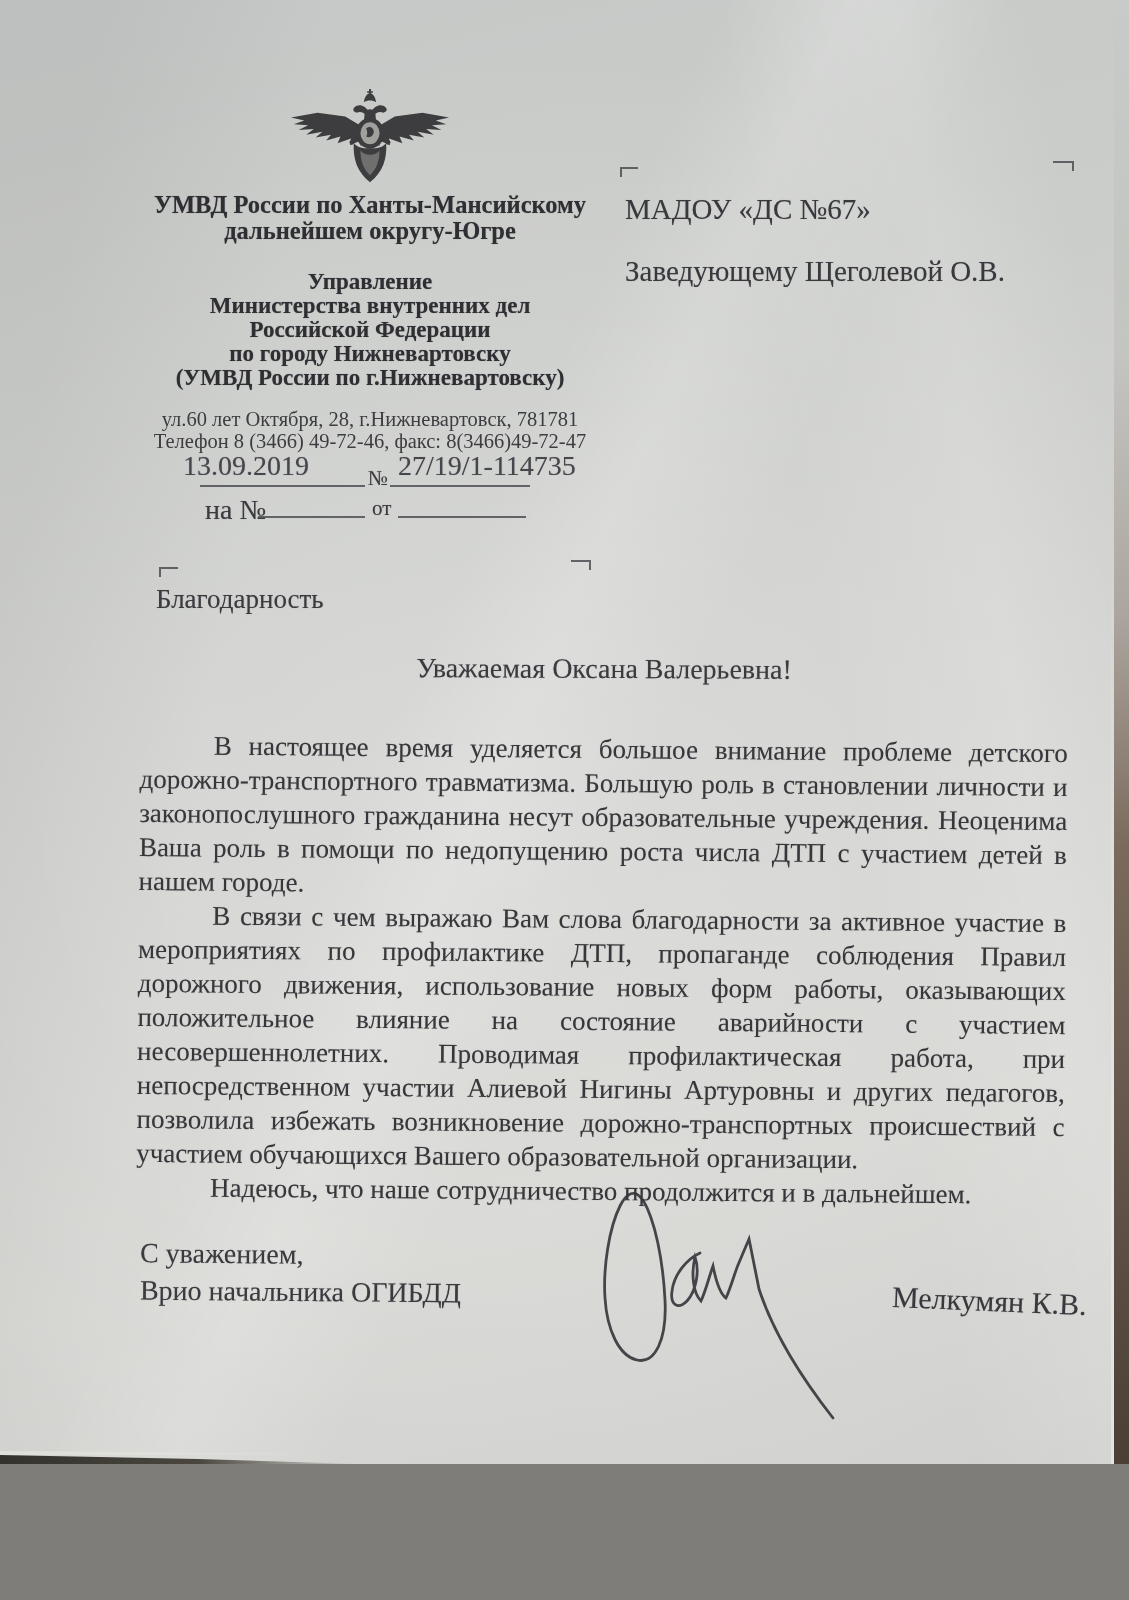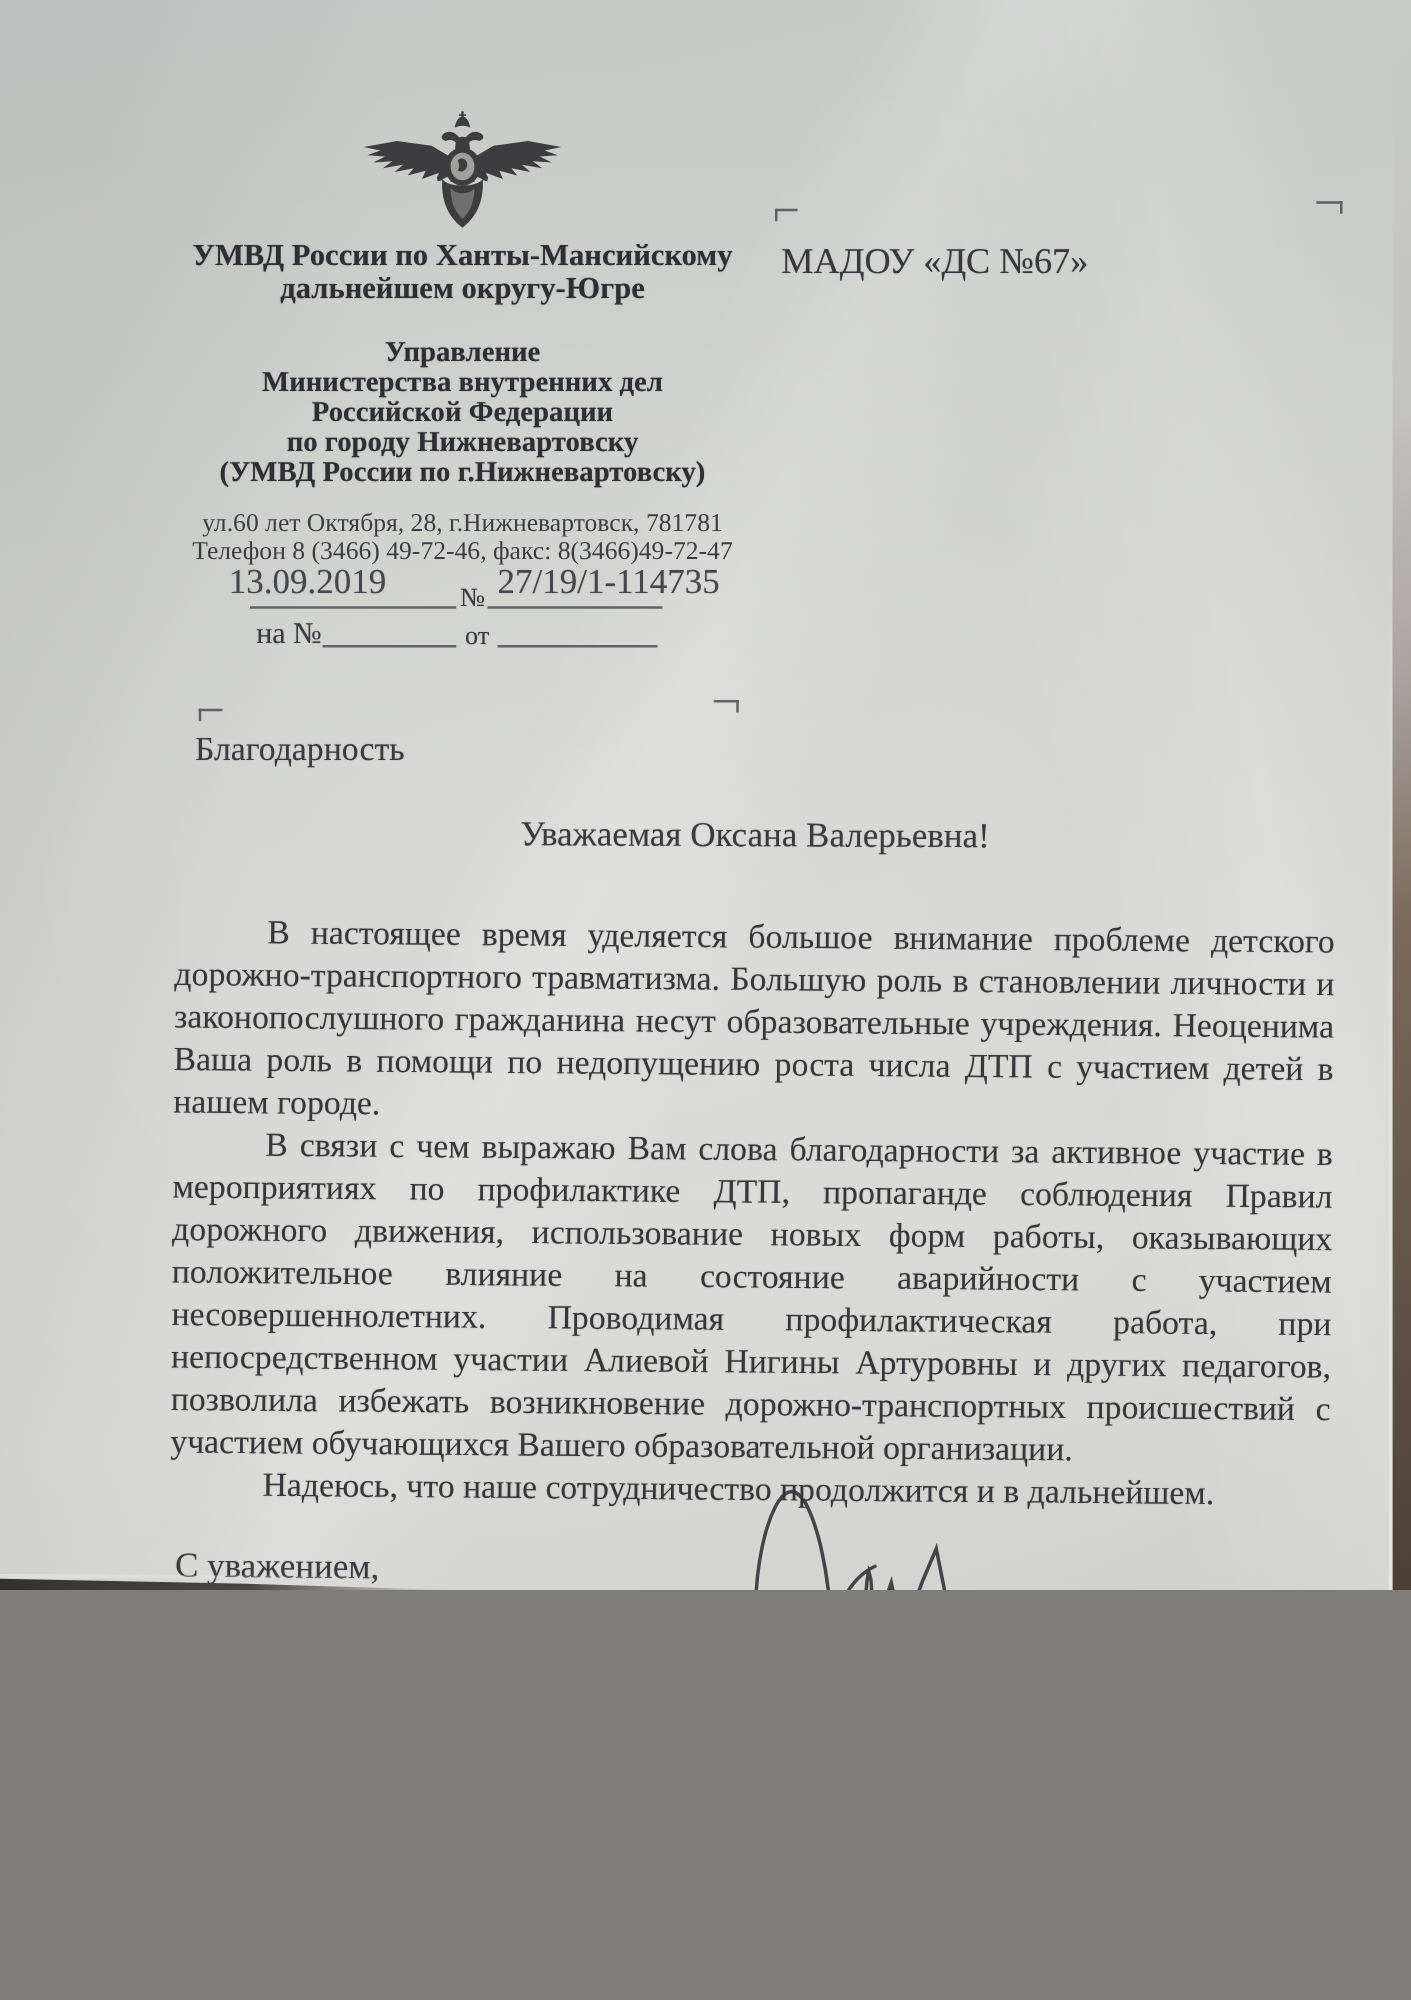--- a/index.html
+++ b/index.html
@@ -1,17 +1,17 @@
 <!DOCTYPE html>
 <html lang="ru"><head>
 <meta charset="utf-8">
 <style>
   html,body{margin:0;padding:0;background:#7e7d7a;}
   .paper{
-    position:relative;width:1129px;height:1272px;overflow:hidden;
+    position:relative;width:1129px;height:1464px;overflow:hidden;
     background:
       radial-gradient(130% 90% at 45% 58%, rgba(255,255,255,0.20), rgba(255,255,255,0) 62%),
       linear-gradient(168deg,#c6c8c7 0%,#cbcdca 26%,#d1d2cf 52%,#d6d7d3 78%,#d0d1ce 100%);
     font-family:"Liberation Serif","DejaVu Serif",serif;
   }
   .paper::before{ 
     content:"";position:absolute;inset:0;pointer-events:none;
     background:
       linear-gradient(115deg, rgba(255,255,255,0) 40%, rgba(255,255,255,0.16) 47%, rgba(255,255,255,0) 56%),
       linear-gradient(100deg, rgba(118,118,116,0.10) 8%, rgba(118,118,116,0) 24%),
@@ -108,29 +108,30 @@
       <div>Телефон 8 (3466) 49-72-46, факс: 8(3466)49-72-47</div>
     </div>
   </div>
 
   <div class="t" style="left:183px;top:450px;font-size:28px;color:#46464c;">13.09.2019</div>
   <div class="rule" style="left:200px;top:485px;width:165px;"></div>
   <div class="t" style="left:368px;top:466px;font-size:21px;">№</div>
   <div class="t" style="left:398px;top:450px;font-size:28px;color:#46464c;">27/19/1-114735</div>
   <div class="rule" style="left:390px;top:485px;width:140px;"></div>
 
-  <div class="t" style="left:205px;top:494px;font-size:24px;">на №</div>
+  <div class="t" style="left:205px;top:494px;font-size:28px;">на №</div>
   <div class="rule" style="left:258px;top:516px;width:107px;"></div>
   <div class="t" style="left:372px;top:496px;font-size:21px;">от</div>
   <div class="rule" style="left:398px;top:516px;width:128px;"></div>
 
   <div class="mark tl" style="left:620px;top:167px;width:16px;height:8px;"></div>
   <div class="mark tr" style="left:1053px;top:161px;width:19px;height:8px;"></div>
 
   <div class="t" style="left:625px;top:193px;font-size:29px;color:#38383d;">МАДОУ «ДС №67»</div>
+  <div class="t" style="left:625px;top:255px;font-size:29px;color:#38383d;">Заведующему Щеголевой О.В.</div>
 
   <div class="mark tl" style="left:159px;top:567px;width:17px;height:8px;"></div>
   <div class="mark tr" style="left:571px;top:560px;width:18px;height:8px;"></div>
 
   <div class="t" style="left:156px;top:584px;font-size:27px;text-align:right;">Благодарность</div>
 
   <div class="t" style="left:140px;top:653px;width:928px;text-align:center;font-size:28px;white-space:normal;transform:rotate(0.25deg);">Уважаемая Оксана Валерьевна!</div>
 
   <div class="body-text">
     <p>В настоящее время уделяется большое внимание проблеме детского дорожно-транспортного травматизма. Большую роль в становлении личности и законопослушного гражданина несут образовательные учреждения. Неоценима Ваша роль в помощи по недопущению роста числа ДТП с участием детей в нашем городе.</p>

